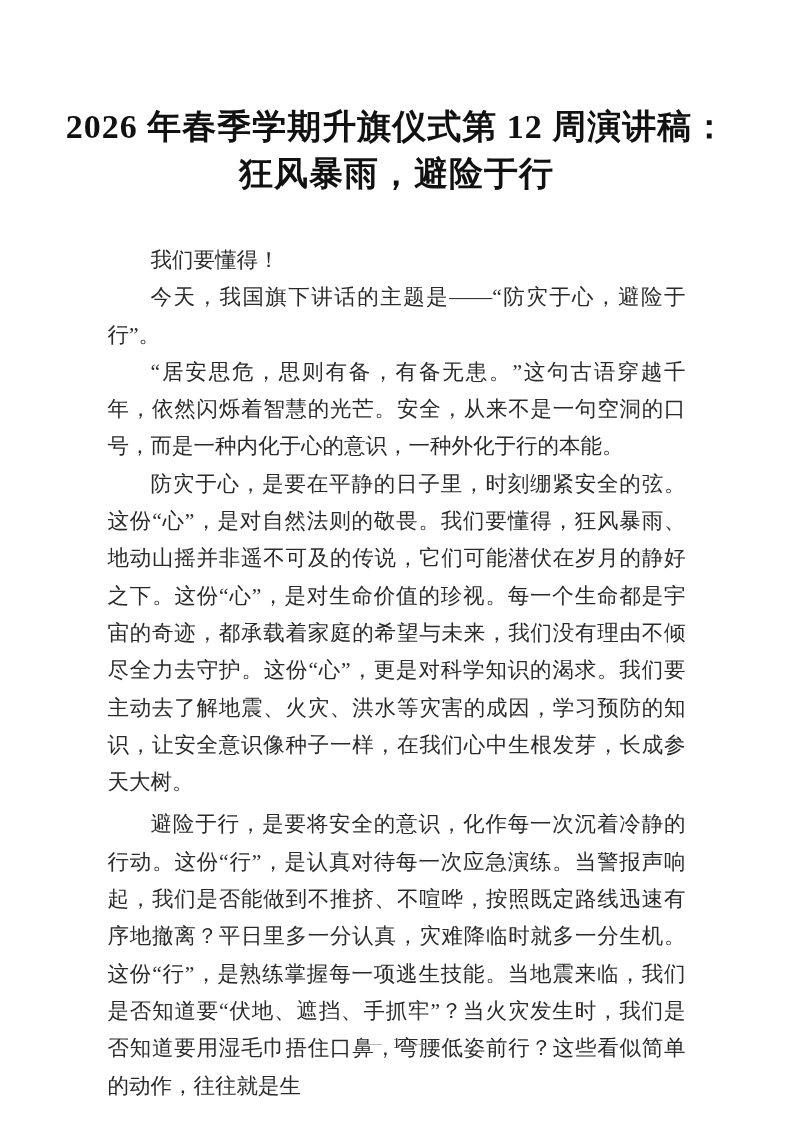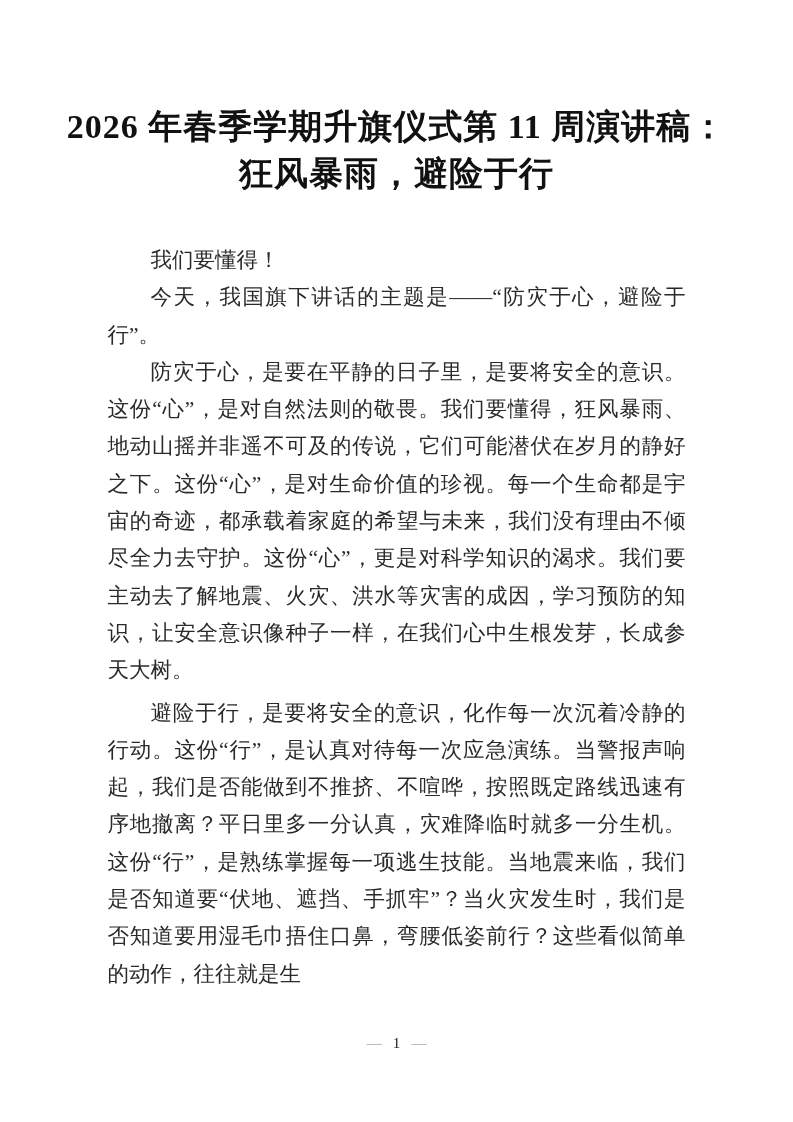--- a/index.html
+++ b/index.html
@@ -63,28 +63,29 @@
   .page-footer .page-num {
     color: #1a1a1a;
   }
 </style>
 </head>
 <body>
 
 <div class="page">
 
   <h1 class="doc-title">
-    <span>2026 年春季学期升旗仪式第 11 周演讲稿：</span><br>
+    <span>2026 年春季学期升旗仪式第 12 周演讲稿：</span><br>
     <span>狂风暴雨，避险于行</span>
   </h1>
 
   <div class="doc-body">
     <p>我们要懂得！</p>
     <p>今天，我国旗下讲话的主题是——“防灾于心，避险于行”。</p>
-    <p>防灾于心，是要在平静的日子里，是要将安全的意识。这份“心”，是对自然法则的敬畏。我们要懂得，狂风暴雨、地动山摇并非遥不可及的传说，它们可能潜伏在岁月的静好之下。这份“心”，是对生命价值的珍视。每一个生命都是宇宙的奇迹，都承载着家庭的希望与未来，我们没有理由不倾尽全力去守护。这份“心”，更是对科学知识的渴求。我们要主动去了解地震、火灾、洪水等灾害的成因，学习预防的知识，让安全意识像种子一样，在我们心中生根发芽，长成参天大树。</p>
+    <p>“居安思危，思则有备，有备无患。”这句古语穿越千年，依然闪烁着智慧的光芒。安全，从来不是一句空洞的口号，而是一种内化于心的意识，一种外化于行的本能。</p>
+    <p>防灾于心，是要在平静的日子里，时刻绷紧安全的弦。这份“心”，是对自然法则的敬畏。我们要懂得，狂风暴雨、地动山摇并非遥不可及的传说，它们可能潜伏在岁月的静好之下。这份“心”，是对生命价值的珍视。每一个生命都是宇宙的奇迹，都承载着家庭的希望与未来，我们没有理由不倾尽全力去守护。这份“心”，更是对科学知识的渴求。我们要主动去了解地震、火灾、洪水等灾害的成因，学习预防的知识，让安全意识像种子一样，在我们心中生根发芽，长成参天大树。</p>
     <p class="space-before">避险于行，是要将安全的意识，化作每一次沉着冷静的行动。这份“行”，是认真对待每一次应急演练。当警报声响起，我们是否能做到不推挤、不喧哗，按照既定路线迅速有序地撤离？平日里多一分认真，灾难降临时就多一分生机。这份“行”，是熟练掌握每一项逃生技能。当地震来临，我们是否知道要“伏地、遮挡、手抓牢”？当火灾发生时，我们是否知道要用湿毛巾捂住口鼻，弯腰低姿前行？这些看似简单的动作，往往就是生</p>
   </div>
 
   <div class="page-footer">
     <span class="dash">—</span><span class="page-num">1</span><span class="dash">—</span>
   </div>
 
 </div>
 
 </body></html>

